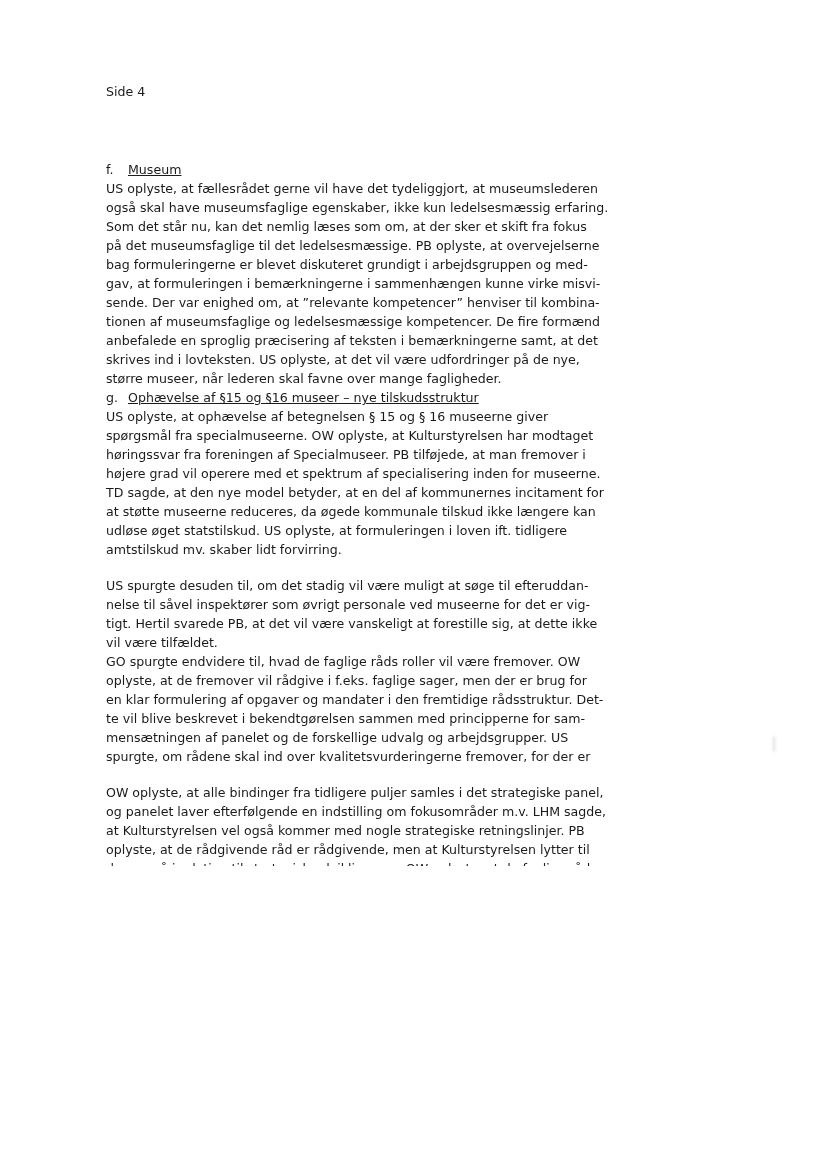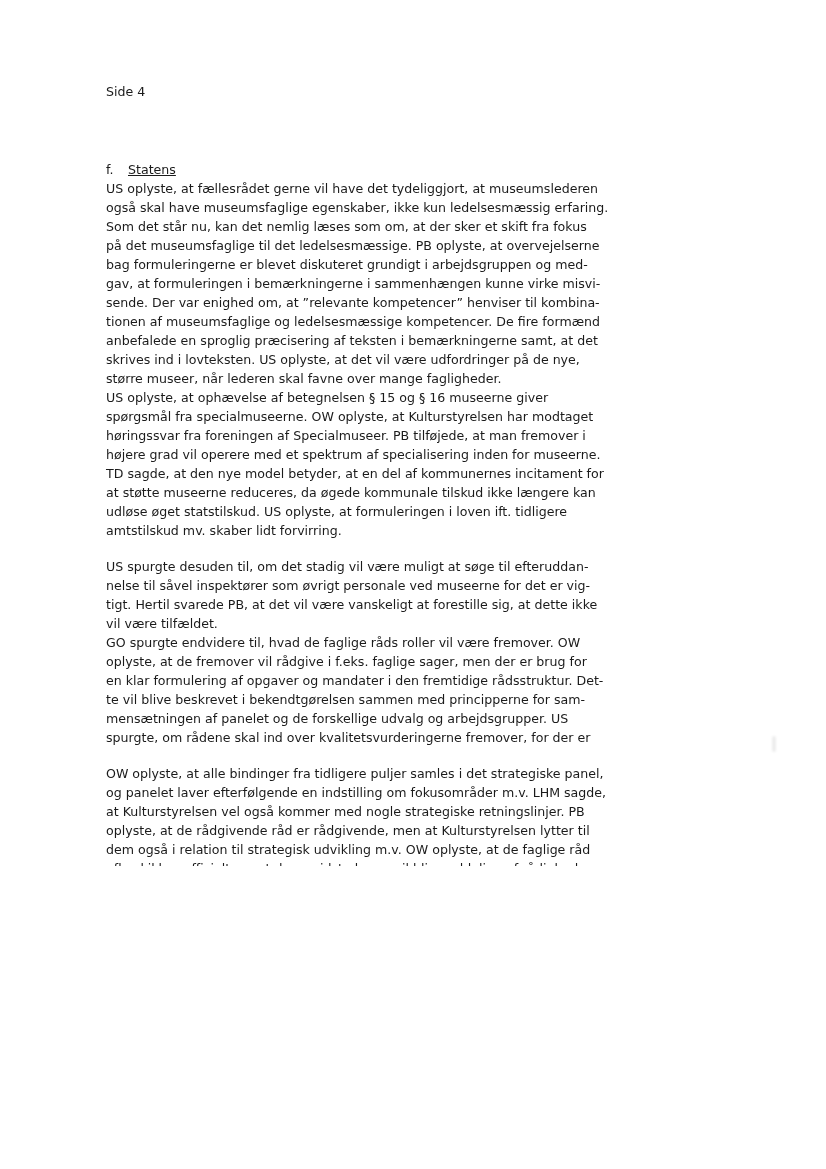--- a/index.html
+++ b/index.html
@@ -58,39 +58,42 @@
 </head>
 <body>
 
 <div class="page">
   <div class="content">
 
     <div class="page-number">Side 4</div>
 
     <div>
       <div class="section-heading">
-        <span class="section-label">f.</span><span class="section-title">Statens</span>
+        <span class="section-label">f.</span><span class="section-title">Museum</span>
       </div>
       <div class="para">US oplyste, at fællesrådet gerne vil have det tydeliggjort, at museumslederen
 også skal have museumsfaglige egenskaber, ikke kun ledelsesmæssig erfaring.
 Som det står nu, kan det nemlig læses som om, at der sker et skift fra fokus
 på det museumsfaglige til det ledelsesmæssige. PB oplyste, at overvejelserne
 bag formuleringerne er blevet diskuteret grundigt i arbejdsgruppen og med-
 gav, at formuleringen i bemærkningerne i sammenhængen kunne virke misvi-
 sende. Der var enighed om, at ”relevante kompetencer” henviser til kombina-
 tionen af museumsfaglige og ledelsesmæssige kompetencer. De fire formænd
 anbefalede en sproglig præcisering af teksten i bemærkningerne samt, at det
 skrives ind i lovteksten. US oplyste, at det vil være udfordringer på de nye,
 større museer, når lederen skal favne over mange fagligheder.</div>
     </div>
 
     <div>
     </div>
 
     <div>
+      <div class="section-heading">
+        <span class="section-label">g.</span><span class="section-title">Ophævelse af §15 og §16 museer – nye tilskudsstruktur</span>
+      </div>
       <div class="para">US oplyste, at ophævelse af betegnelsen § 15 og § 16 museerne giver
 spørgsmål fra specialmuseerne. OW oplyste, at Kulturstyrelsen har modtaget
 høringssvar fra foreningen af Specialmuseer. PB tilføjede, at man fremover i
 højere grad vil operere med et spektrum af specialisering inden for museerne.
 TD sagde, at den nye model betyder, at en del af kommunernes incitament for
 at støtte museerne reduceres, da øgede kommunale tilskud ikke længere kan
 udløse øget statstilskud. US oplyste, at formuleringen i loven ift. tidligere
 amtstilskud mv. skaber lidt forvirring.</div>
       <div class="para">US spurgte desuden til, om det stadig vil være muligt at søge til efteruddan-
 nelse til såvel inspektører som øvrigt personale ved museerne for det er vig-

